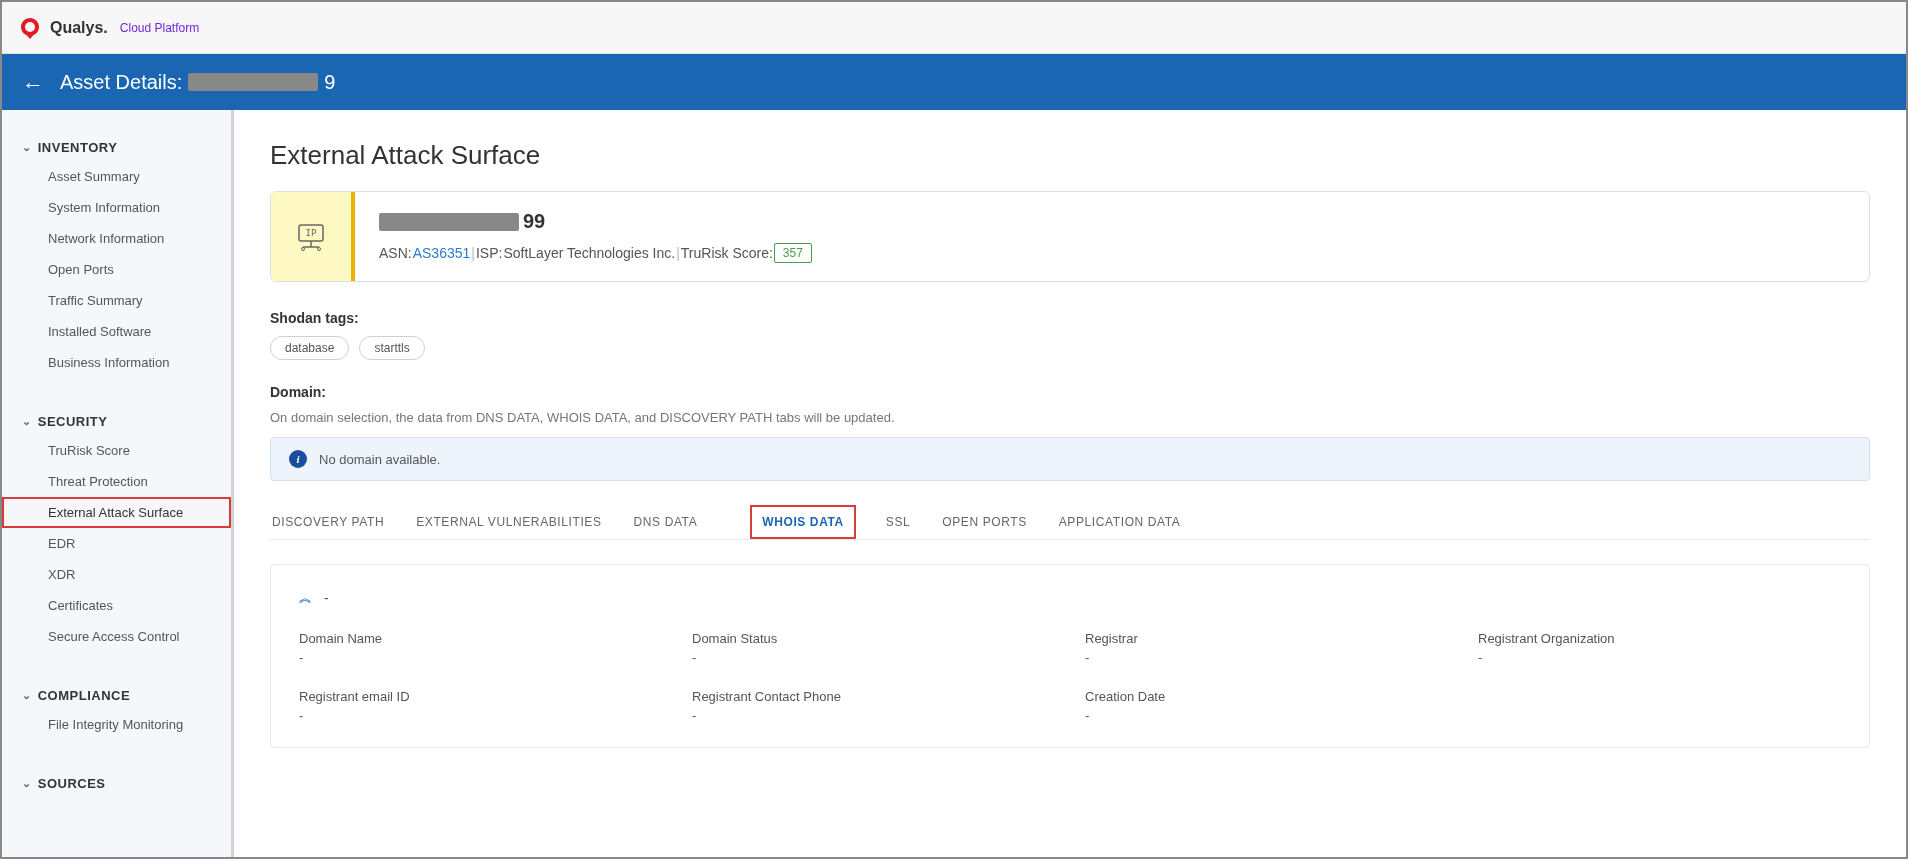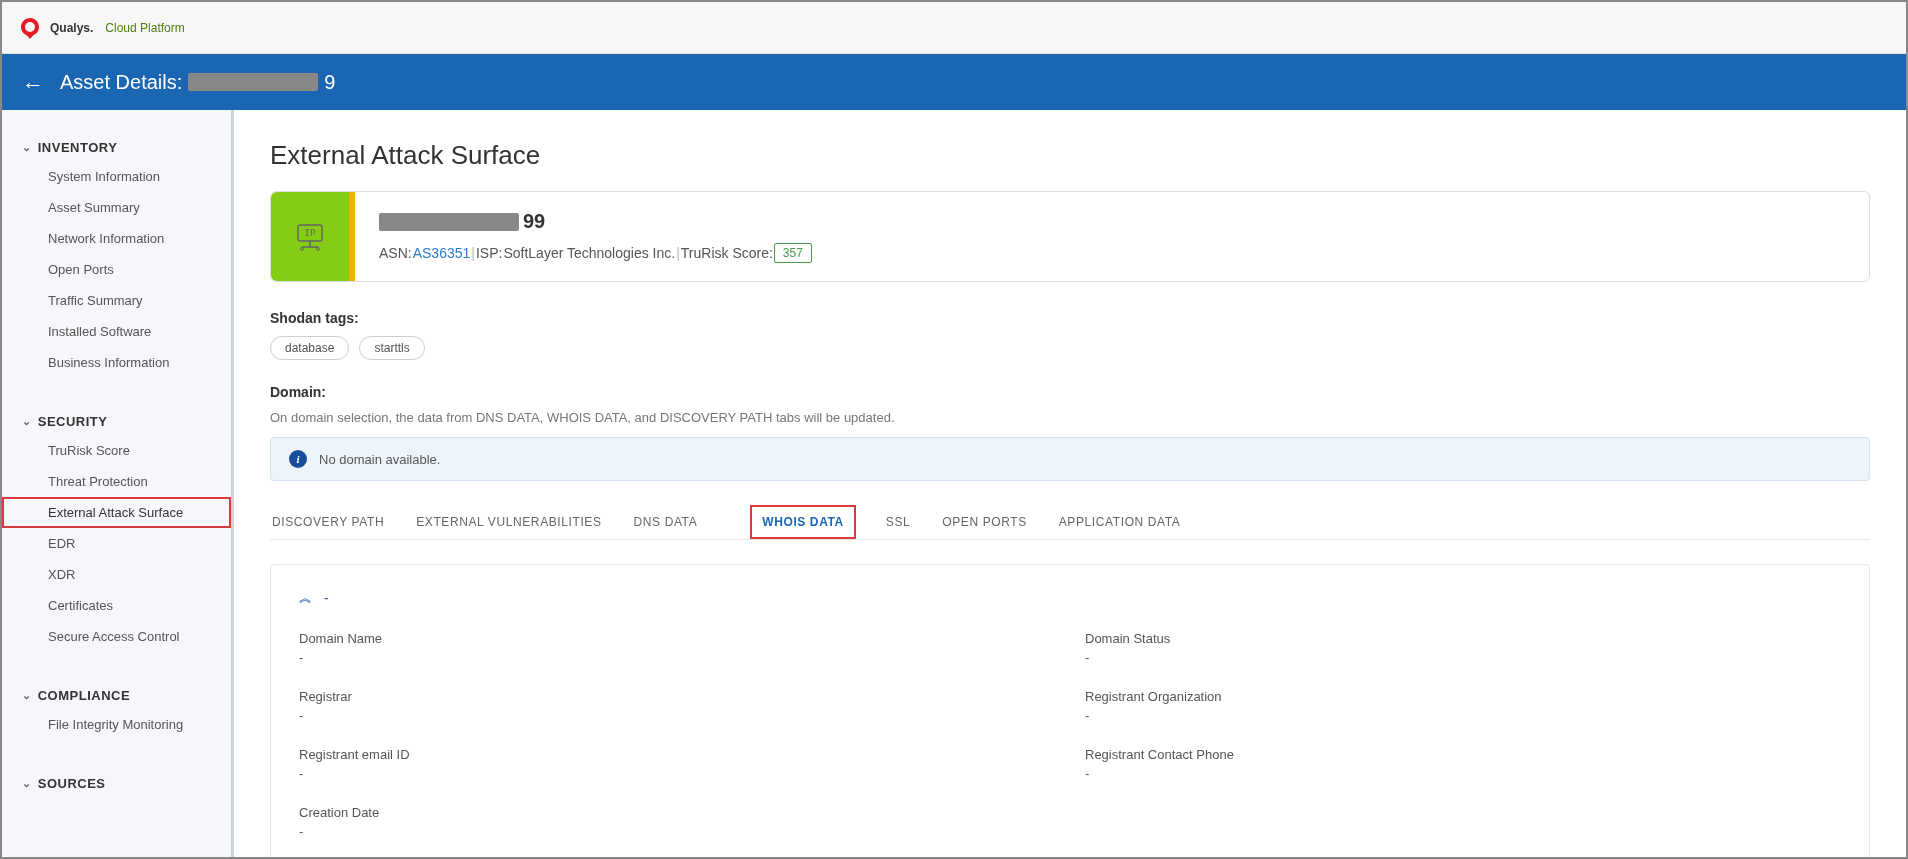--- a/index.html
+++ b/index.html
@@ -1,22 +1,22 @@
 <!DOCTYPE html>
 <html><head>
 <meta charset="utf-8">
 <style>
 * { margin: 0; padding: 0; box-sizing: border-box; }
 body { font-family: -apple-system, BlinkMacSystemFont, "Segoe UI", Arial, sans-serif; font-size: 13px; color: #333; background: #fff; border: 2px solid #888; width: 1908px; height: 859px; overflow: hidden; }
 
 .top-header { height: 52px; background: #f7f7f7; border-bottom: 1px solid #e0e0e0; display: flex; align-items: center; padding: 0 16px; }
 .logo-wrap { display: flex; align-items: center; gap: 8px; }
 .logo-q { width: 24px; height: 24px; }
-.brand-text { font-weight: 600; font-size: 12px; color: #333; }
-.brand-sub { font-size: 12px; color: #4d7c0f; margin-left: 4px; }
+.brand-text { font-weight: 600; font-size: 16px; color: #333; }
+.brand-sub { font-size: 12px; color: #6d28d9; margin-left: 4px; }
 
 .blue-bar { height: 56px; background: #1a66b3; color: #fff; display: flex; align-items: center; padding: 0 20px; gap: 16px; }
 .back-arrow { font-size: 22px; color: #fff; cursor: pointer; }
 .asset-title { font-size: 20px; font-weight: 400; display: flex; align-items: center; gap: 6px; }
 .redacted-bar { display: inline-block; background: #888; border-radius: 2px; }
 .redacted-title { width: 130px; height: 18px; }
 .redacted-ip { width: 140px; height: 18px; }
 
 .layout { display: flex; height: calc(859px - 52px - 56px - 4px); }
 
@@ -24,21 +24,21 @@
 .side-section { margin-bottom: 30px; }
 .side-section-header { padding: 6px 20px; font-size: 13px; font-weight: 600; color: #333; letter-spacing: 0.5px; display: flex; align-items: center; gap: 6px; cursor: pointer; }
 .chev { font-size: 11px; color: #666; }
 .side-item { padding: 8px 20px 8px 46px; font-size: 13px; color: #555; cursor: pointer; }
 .side-item.active { border: 2px solid #d93b3b; padding: 6px 18px 6px 44px; color: #333; }
 
 .main { flex: 1; padding: 30px 36px; overflow-y: auto; background: #fff; }
 .page-title { font-size: 26px; font-weight: 400; color: #333; margin-bottom: 20px; }
 
 .summary-card { border: 1px solid #dcdfe4; border-radius: 6px; display: flex; margin-bottom: 28px; }
-.summary-icon-box { width: 84px; border-right: 6px solid #eab308; display: flex; align-items: center; justify-content: center; background: #84cc16; border-radius: 6px 0 0 6px; }
+.summary-icon-box { width: 84px; border-right: 4px solid #eab308; display: flex; align-items: center; justify-content: center; background: #fef9c3; border-radius: 6px 0 0 6px; }
 .summary-body { padding: 18px 24px; flex: 1; }
 .summary-name { font-size: 20px; font-weight: 600; color: #333; display: flex; align-items: center; gap: 4px; margin-bottom: 10px; }
 .summary-meta { font-size: 14px; color: #555; display: flex; align-items: center; gap: 1px; }
 .asn-link { color: #2b7bc9; cursor: pointer; }
 .divider { color: #bbb; }
 .score-box { border: 1px solid #4a9d4a; color: #4a9d4a; padding: 2px 8px; font-size: 12px; border-radius: 2px; }
 
 .section-label { font-size: 14px; font-weight: 600; color: #333; margin-bottom: 10px; }
 .tags-row { display: flex; gap: 10px; margin-bottom: 24px; }
 .tag-pill { border: 1px solid #ccd0d6; border-radius: 14px; padding: 4px 14px; font-size: 12px; color: #555; }
@@ -49,21 +49,21 @@
 
 .tabs-row { display: flex; gap: 28px; border-bottom: 1px solid #e3e6ea; margin-bottom: 24px; }
 .tab { padding: 10px 2px; font-size: 12px; letter-spacing: 0.6px; color: #666; cursor: pointer; font-weight: 500; }
 .tab.active { color: #1a66b3; border-bottom: 3px solid #1a66b3; font-weight: 600; margin-left: 23px; }
 .tab.highlighted-frame { border: 2px solid #d93b3b; padding: 8px 10px; }
 
 .content-card { border: 1px solid #e3e6ea; border-radius: 4px; padding: 24px 28px; }
 .collapse-head { display: flex; align-items: center; gap: 12px; color: #2862a8; font-size: 14px; margin-bottom: 24px; cursor: pointer; }
 .double-chev { font-size: 13px; }
 
-.fields-grid { display: grid; grid-template-columns: 1fr 1fr; row-gap: 24px; column-gap: 30px; }
+.fields-grid { display: grid; grid-template-columns: 1fr 1fr 1fr 1fr; row-gap: 24px; column-gap: 30px; }
 .field-block { }
 .field-label { font-size: 13px; color: #555; margin-bottom: 4px; }
 .field-value { font-size: 13px; color: #555; }
 </style>
 </head>
 <body>
 
 <div class="top-header">
   <div class="logo-wrap">
     <svg class="logo-q" viewBox="0 0 24 24">
@@ -85,22 +85,22 @@
 
 <div class="layout">
 
   <div class="sidebar">
 
     <div class="side-section">
       <div class="side-section-header">
         <span class="chev">⌄</span>
         <span>INVENTORY</span>
       </div>
+      <div class="side-item">Asset Summary</div>
       <div class="side-item">System Information</div>
-      <div class="side-item">Asset Summary</div>
       <div class="side-item">Network Information</div>
       <div class="side-item">Open Ports</div>
       <div class="side-item">Traffic Summary</div>
       <div class="side-item">Installed Software</div>
       <div class="side-item">Business Information</div>
     </div>
 
     <div class="side-section">
       <div class="side-section-header">
         <span class="chev">⌄</span>

